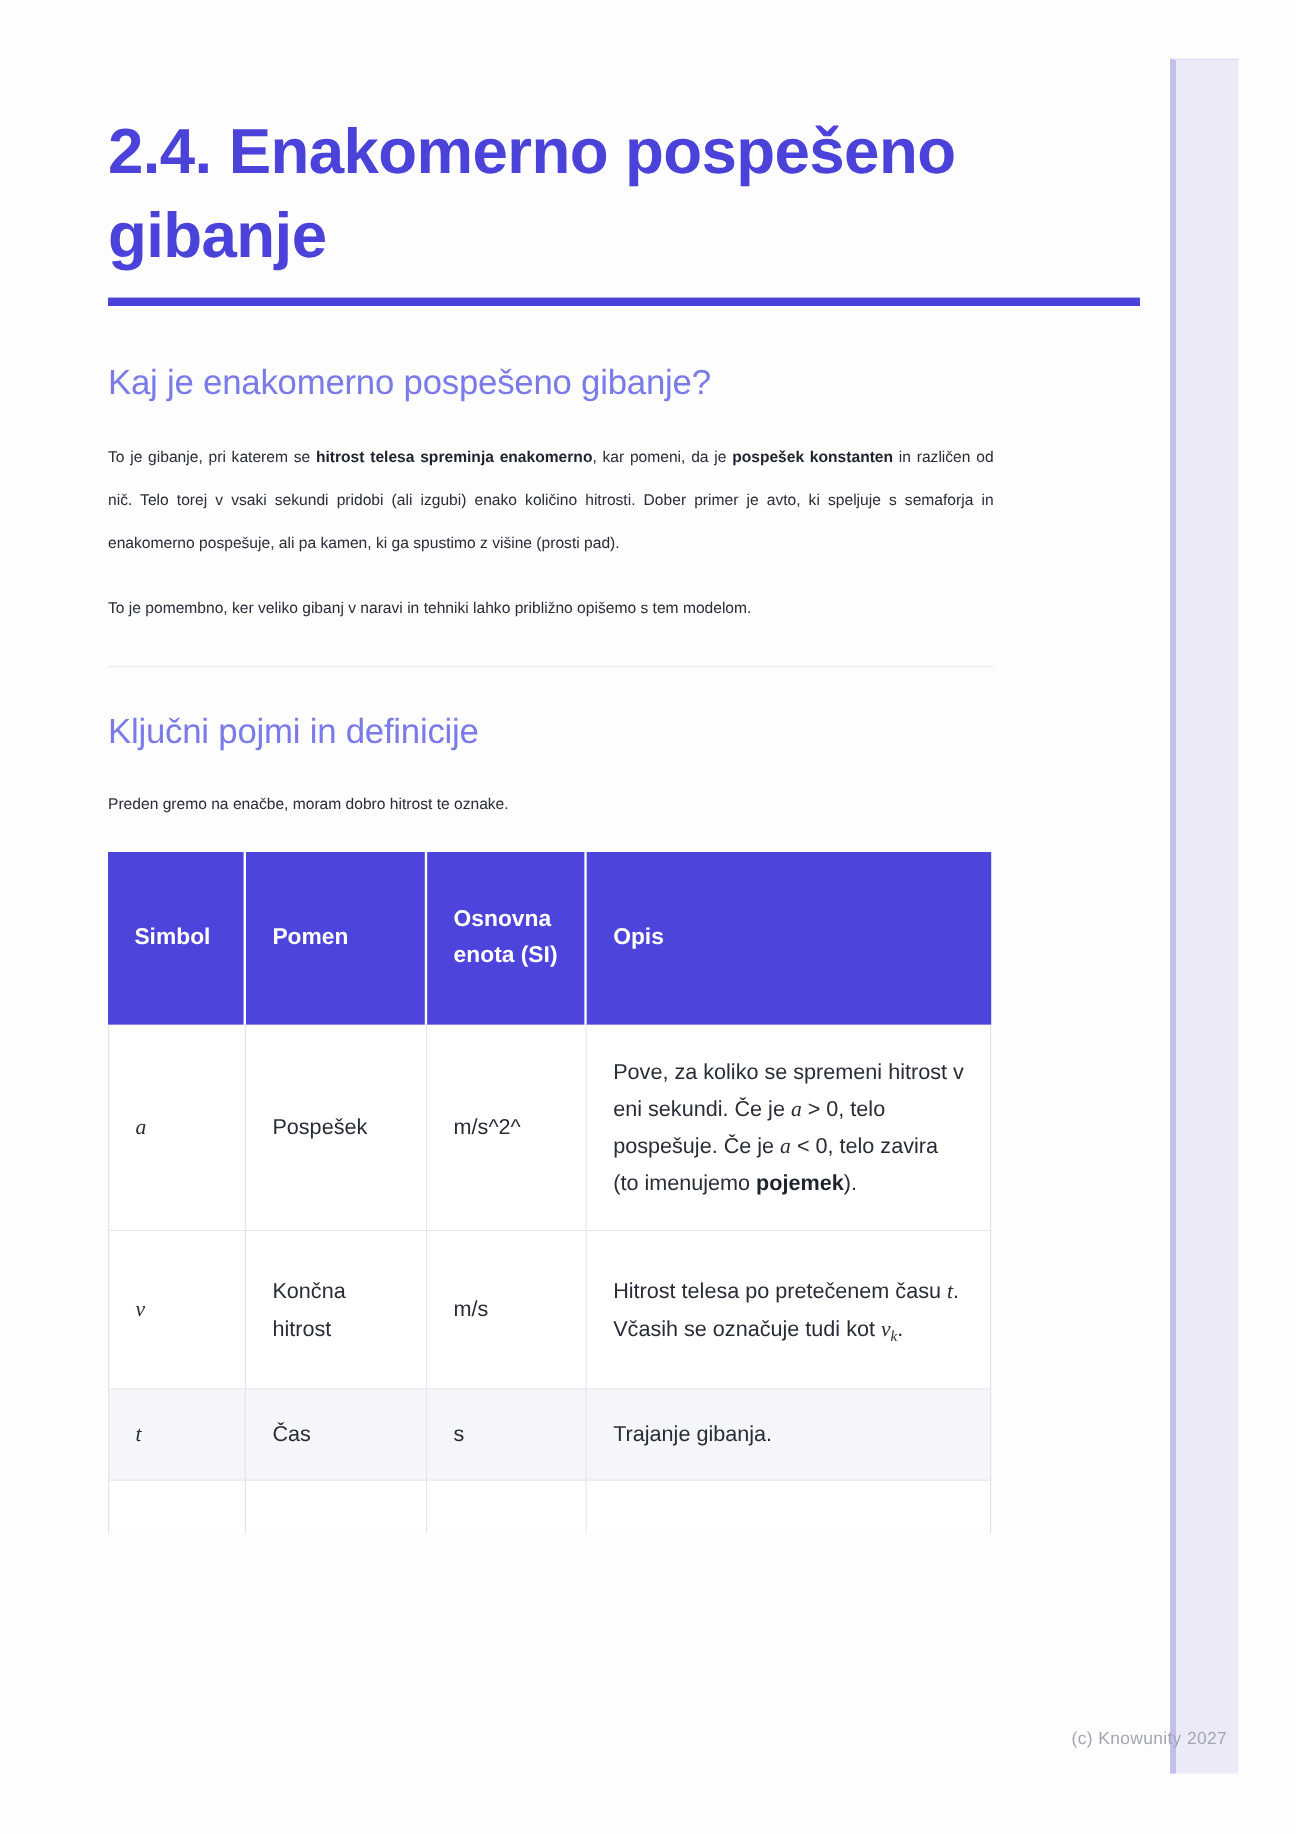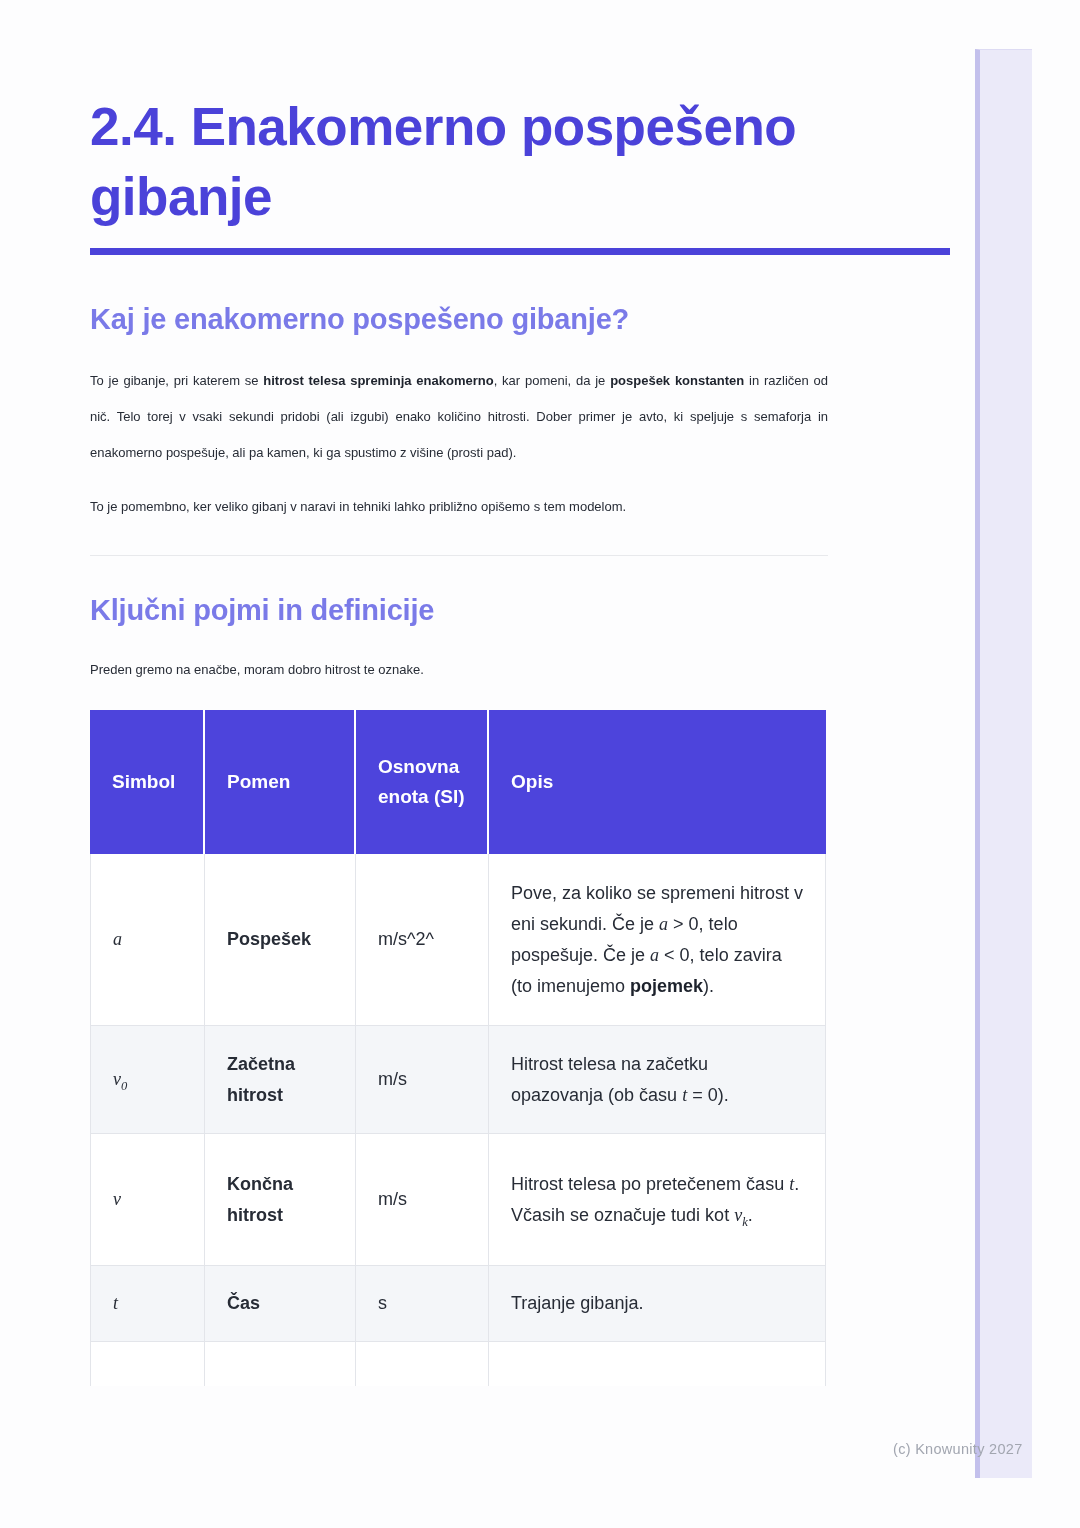--- a/index.html
+++ b/index.html
@@ -34,21 +34,21 @@
     margin-top: 16px;
     width: 860px;
     height: 7px;
     background: #4b42d9;
   }
 
   
   .section-heading {
     font-size: 29px;
     line-height: 36px;
-    font-weight: 700;
+    font-weight: 400;
     letter-spacing: -0.2px;
     color: #7a7ae8;
   }
   .heading-what { margin-top: 46px; }
   .heading-terms { margin-top: 36px; }
 
   
   .para {
     font-size: 13px;
     line-height: 36px;
@@ -107,21 +107,21 @@
   .terms-table td:first-child { border-left: 1px solid #e3e5ea; }
   .terms-table td:last-child { border-right: 1px solid #e3e5ea; }
   .terms-table tr.stripe td { background: #f4f6f9; }
 
   .terms-table tr.r-a td   { height: 172px; }
   .terms-table tr.r-v0 td  { height: 108px; }
   .terms-table tr.r-v td   { height: 132px; }
   .terms-table tr.r-t td   { height: 74px; }
   .terms-table tr.r-cut td { height: 42px; border-bottom: none; }
 
-  .cell-meaning { font-weight: 700; color: #1d222c; }
+  .cell-meaning { font-weight: 400; color: #1d222c; }
 
   .math {
     font-family: "Liberation Serif", serif;
     font-style: italic;
   }
   sub.math, sub {
     font-size: 70%;
     line-height: 0;
   }
   .rich b, .rich .bold { font-weight: 700; color: #1d222c; }
@@ -189,26 +189,20 @@
           <th>Opis</th>
         </tr>
       </thead>
       <tbody>
         <tr class="r-a">
           <td class="rich"><span class="math">a</span></td>
           <td class="cell-meaning">Pospešek</td>
           <td>m/s^2^</td>
           <td class="rich"><span>Pove, za koliko se spremeni hitrost v eni sekundi. Če je </span><span class="math">a</span><span> &gt; 0, telo pospešuje. Če je </span><span class="math">a</span><span> &lt; 0, telo zavira (to imenujemo </span><span class="bold">pojemek</span><span>).</span></td>
         </tr>
-        <tr class="r-v0 stripe">
-          <td class="rich"><span class="math">v</span><sub class="math">0</sub></td>
-          <td class="cell-meaning">Začetna hitrost</td>
-          <td>m/s</td>
-          <td class="rich"><span>Hitrost telesa na začetku opazovanja (ob času </span><span class="math">t</span><span> = 0).</span></td>
-        </tr>
         <tr class="r-v">
           <td class="rich"><span class="math">v</span></td>
           <td class="cell-meaning">Končna hitrost</td>
           <td>m/s</td>
           <td class="rich"><span>Hitrost telesa po pretečenem času </span><span class="math">t</span><span>. Včasih se označuje tudi kot </span><span class="math">v</span><sub class="math">k</sub><span>.</span></td>
         </tr>
         <tr class="r-t stripe">
           <td class="rich"><span class="math">t</span></td>
           <td class="cell-meaning">Čas</td>
           <td>s</td>

